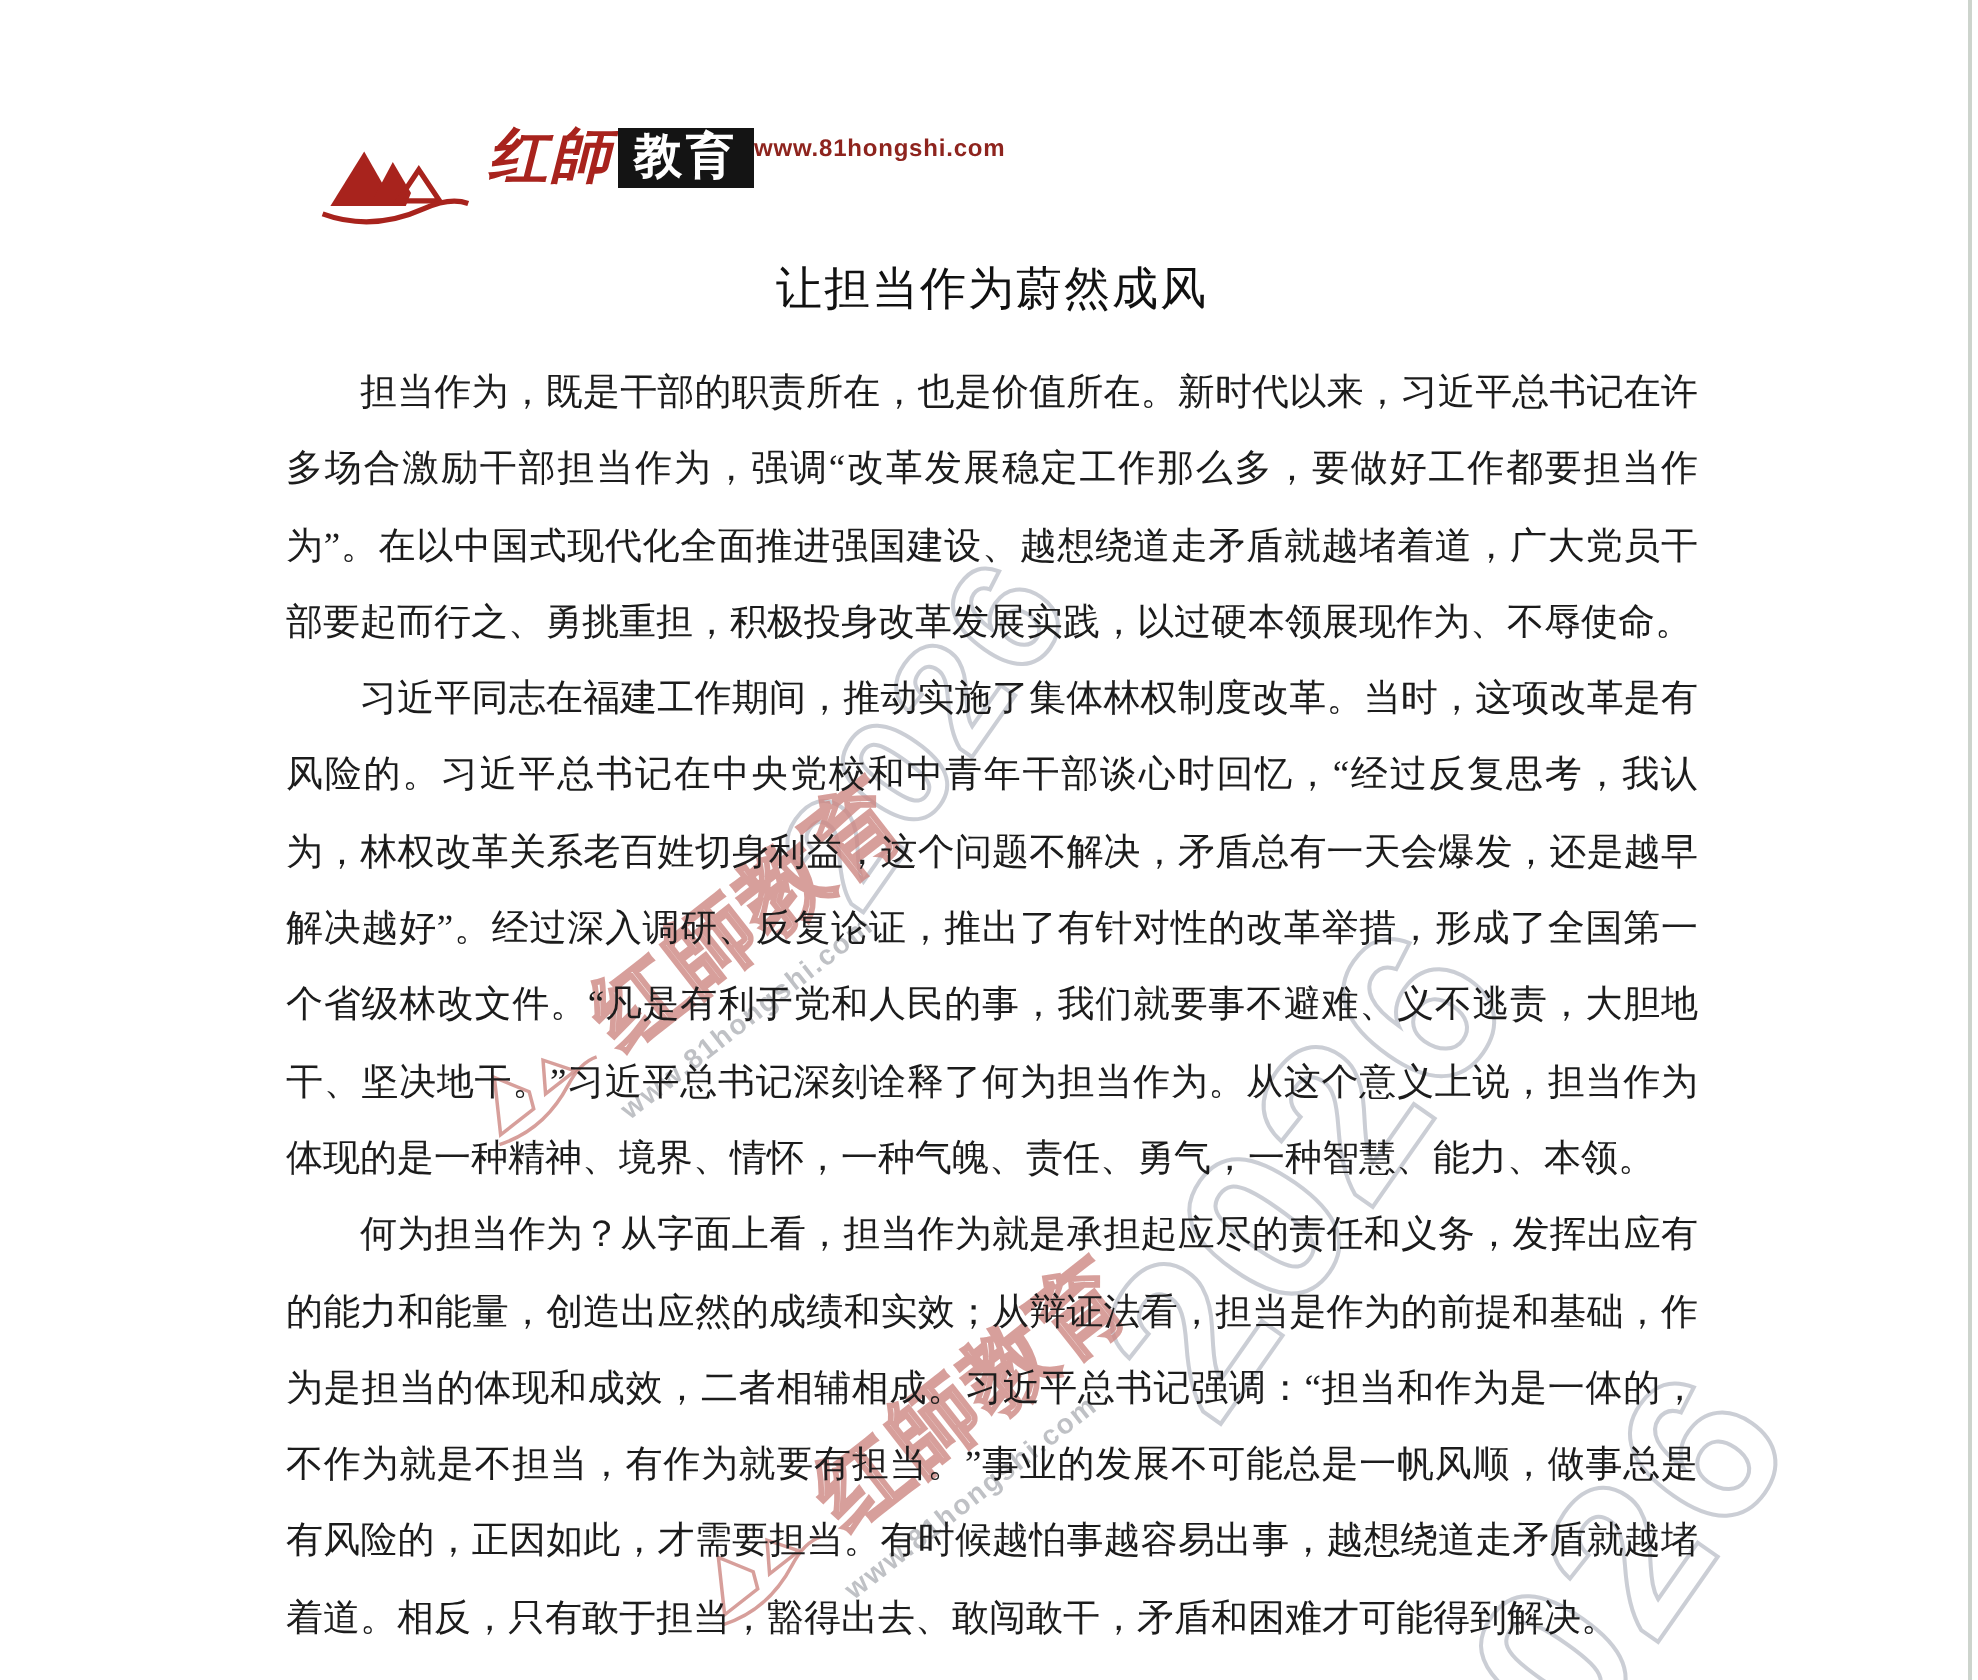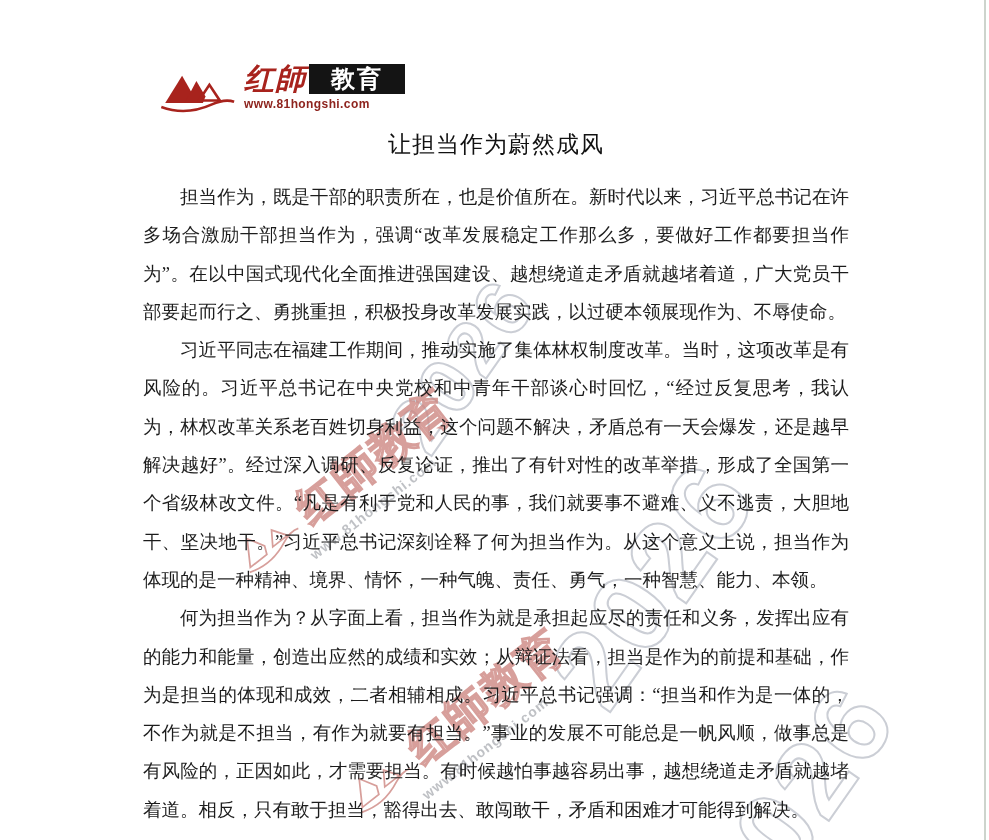--- a/index.html
+++ b/index.html
@@ -51,32 +51,32 @@
     letter-spacing:1px;
     margin-top:2px;
     margin-left:60px;
   }
   
   .logo{
     position:absolute;left:160px;top:64px;z-index:2;
     display:flex;align-items:flex-start;gap:6px;
   }
   .logo-mountains{width:78px;height:56px;}
-  .logo-text-col{display:flex;flex-direction:column;}
+  .logo-text-col{display:flex;flex-direction:row;}
   .logo-brand-row{display:flex;align-items:center;gap:3px;}
   .logo-hong{
     font-weight:bold;font-style:italic;
     font-size:30px;line-height:30px;
     color:#a8231d;
     letter-spacing:1px;
   }
   .logo-jiaoyu{
     background:#141414;color:#ffffff;
     font-weight:bold;font-size:24px;line-height:28px;
-    padding:1px 22px;letter-spacing:2px;
+    padding:1px 8px;letter-spacing:2px;
   }
   .logo-site{
     font-family:"Liberation Sans","DejaVu Sans",sans-serif;
     font-weight:bold;font-size:12px;color:#8e241e;
     margin-top:3px;letter-spacing:0.4px;
   }
   
   .content{
     position:absolute;left:143px;top:130px;width:706px;z-index:1;
   }

